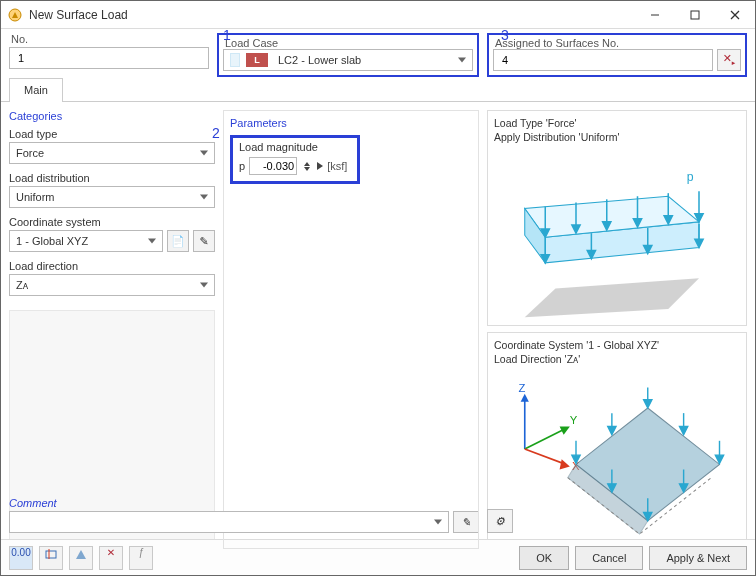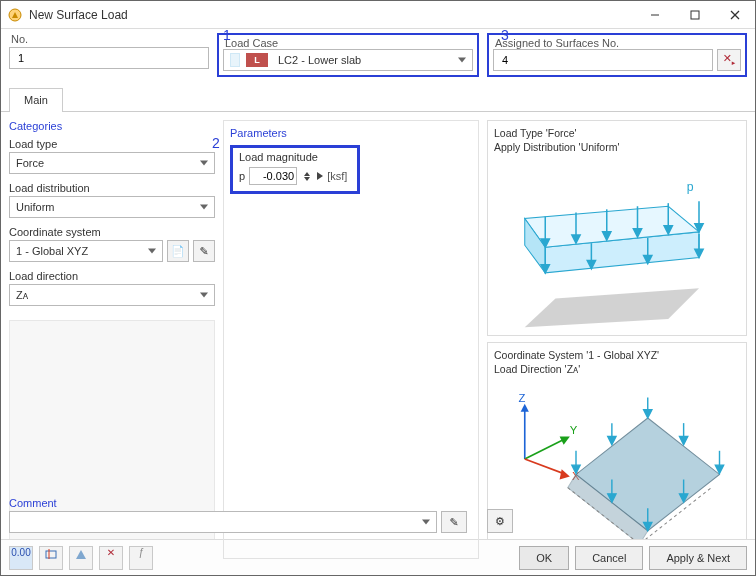--- a/index.html
+++ b/index.html
@@ -102,21 +102,20 @@
   
   .annot {
     position:absolute;
     font-size:14px;
     color:#2a3fd6;
     font-weight:500;
   }
 
   
   .tabs {
-    margin-top:10px;
     padding: 0 8px;
     display:flex;
     align-items:flex-end;
     border-bottom:1px solid #ccc;
   }
   .tab {
     padding:5px 14px 6px 14px;
     border:1px solid #ccc;
     border-bottom:none;
     background:#f0f0f0;
@@ -185,23 +184,24 @@
     display:flex; flex-direction:column;
     font-size:10.5px; color:#333;
     gap:2px;
   }
   .img-pane svg { flex:1; width:100%; }
 
   
   .comment-row {
     display:grid;
     grid-template-columns: 1fr 260px;
-    gap:20px;
+    gap:8px;
     padding:0 8px 6px 8px;
     align-items:flex-end;
+    font-style:italic;
   }
   .comment-block .panel-title { margin-bottom:2px; }
   .comment-inner { display:flex; gap:4px; }
   .comment-inner .dropdown { flex:1; height:22px; }
   .comment-inner .small-btn { width:26px; }
 
   .right-tool { display:flex; align-items:center; }
   .right-tool .small-btn { width:26px; height:24px; }
 
   

